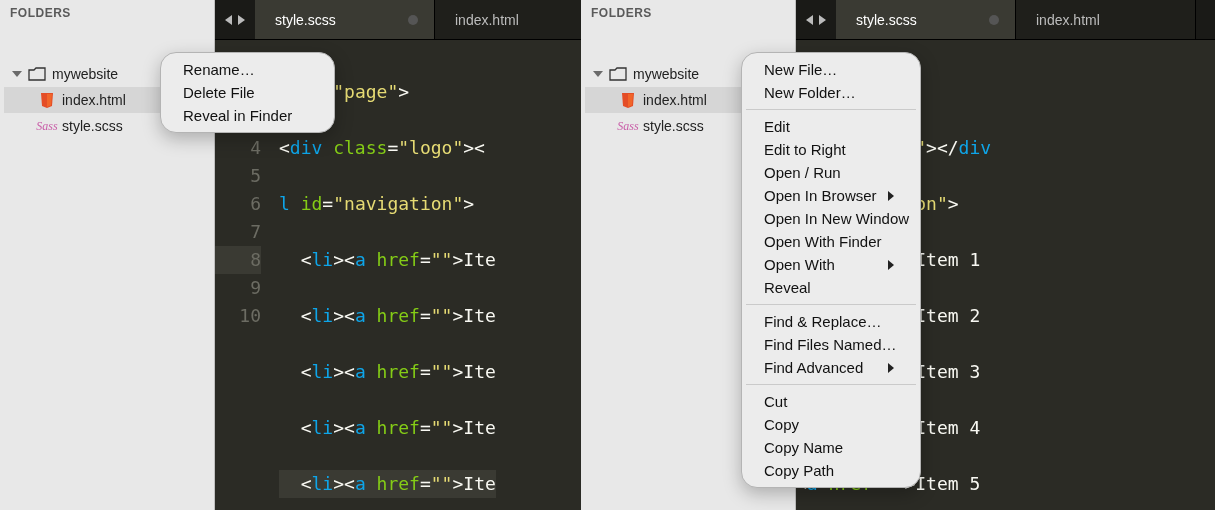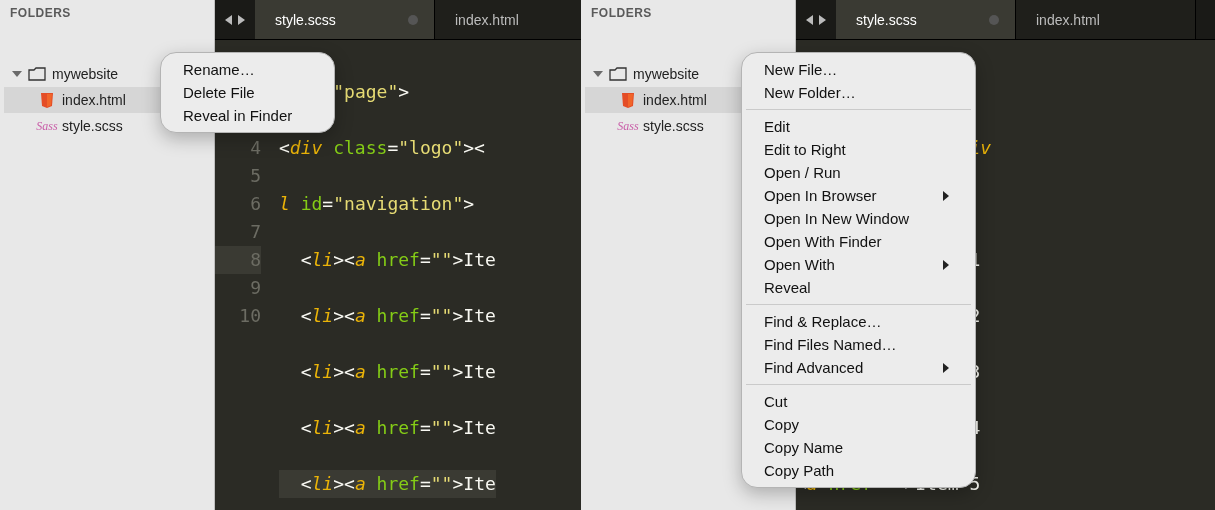--- a/index.html
+++ b/index.html
@@ -133,21 +133,21 @@
     user-select: none;
   }
   .gutter div.hl { background:#3a3a33; }
   .code {
     padding: 10px 0 0 6px;
     white-space: pre;
     color: #f8f8f2;
   }
   .code .ln { height:28px; }
   .code .ln.hl { background:#3a3a33; }
-  .p-red { color:#eab308;font-style:italic; } 
+  .p-red { color:#0ea5e9; } 
   .p-green { color:#84cc16; } 
   .p-yellow { color:#e6db74; } 
   .p-white { color:#f8f8f2; }
 
   .ctx-menu {
     position: absolute;
     background: #ececec;
     border: 1px solid #b4b4b4;
     border-radius: 16px;
     box-shadow: 0 6px 18px rgba(0,0,0,0.25);
@@ -312,21 +312,21 @@
 <div class="ln"><span class="p-green">d</span><span class="p-white">=</span><span class="p-yellow">"navigation"</span><span class="p-white">&gt;</span></div>
 <div class="ln"><span class="p-white">&lt;</span><span class="p-red">a</span><span class="p-green"> href</span><span class="p-white">=</span><span class="p-yellow">""</span><span class="p-white">&gt;Item 1</span></div>
 <div class="ln"><span class="p-white">&lt;</span><span class="p-red">a</span><span class="p-green"> href</span><span class="p-white">=</span><span class="p-yellow">""</span><span class="p-white">&gt;Item 2</span></div>
 <div class="ln"><span class="p-white">&lt;</span><span class="p-red">a</span><span class="p-green"> href</span><span class="p-white">=</span><span class="p-yellow">""</span><span class="p-white">&gt;Item 3</span></div>
 <div class="ln"><span class="p-white">&lt;</span><span class="p-red">a</span><span class="p-green"> href</span><span class="p-white">=</span><span class="p-yellow">""</span><span class="p-white">&gt;Item 4</span></div>
 <div class="ln"><span class="p-white">&lt;</span><span class="p-red">a</span><span class="p-green"> href</span><span class="p-white">=</span><span class="p-yellow">""</span><span class="p-white">&gt;Item 5</span></div>
       </div>
     </div>
   </div>
 
-  <div class="ctx-menu" style="left:160px; top:52px; width:235px;">
+  <div class="ctx-menu" style="left:160px; top:52px; width:180px;">
     <div class="ctx-item">
         <span>New File…</span>
       </div>
     <div class="ctx-item">
         <span>New Folder…</span>
       </div>
     <div class="ctx-sep"></div>
     <div class="ctx-item">
         <span>Edit</span>
       </div>

